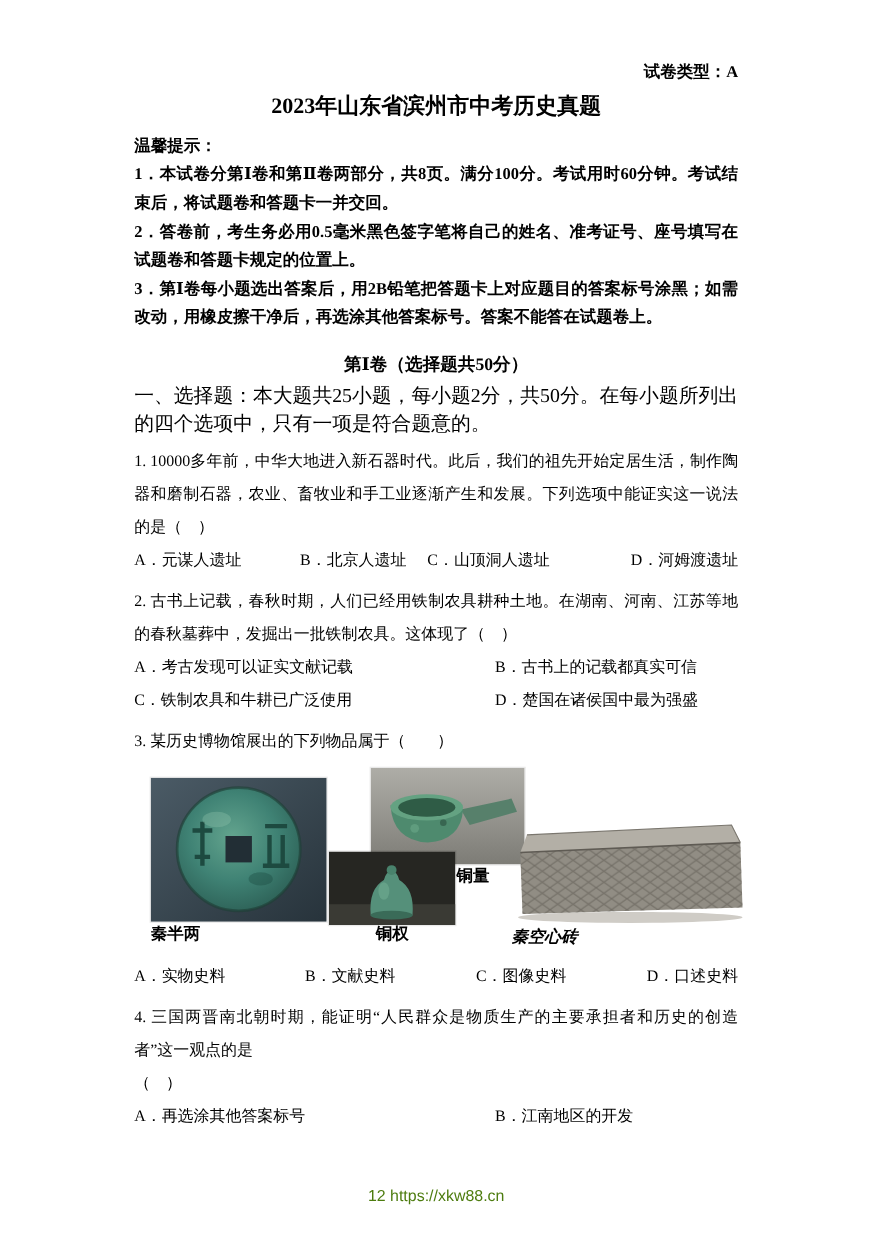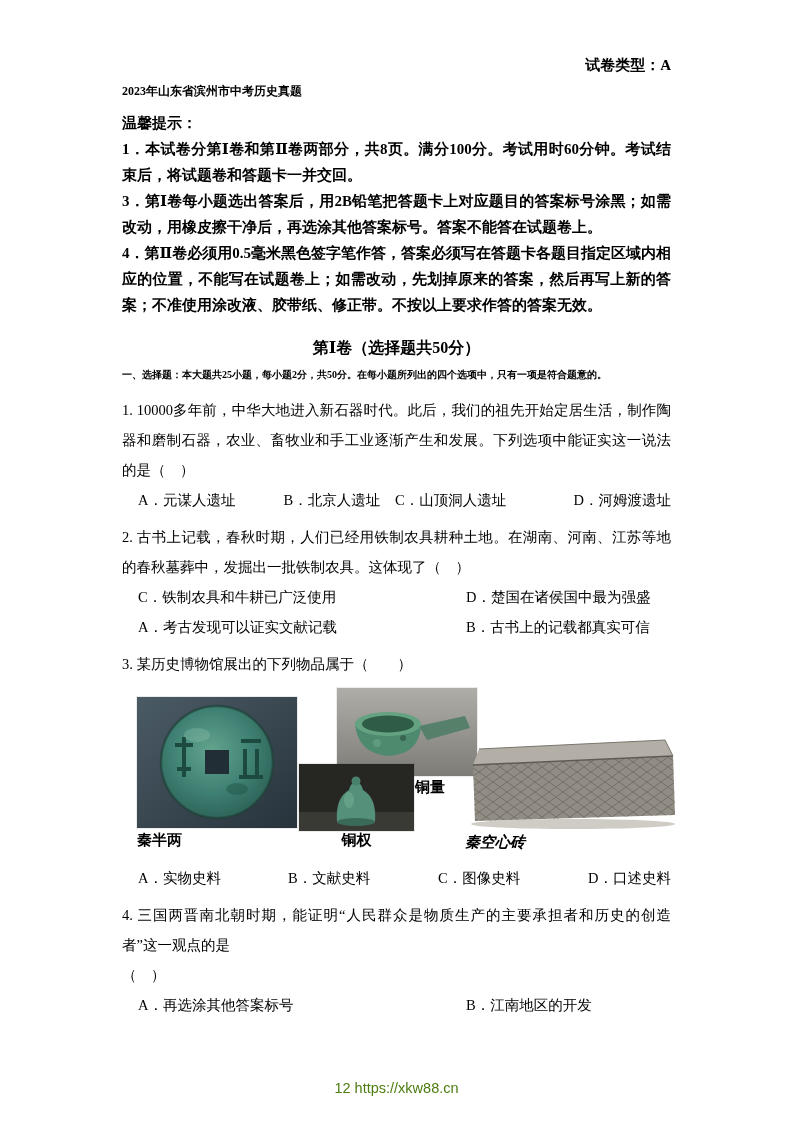--- a/index.html
+++ b/index.html
@@ -8,27 +8,27 @@
     position:relative;
     width:689px; height:1122px;
     margin:0 auto;
     background:#ffffff;
     color:#000;
     font-family:"Liberation Serif","DejaVu Serif",serif;
     padding:56px 70px 0 70px;
     overflow:hidden;
   }
   .exam-type { text-align:right; font-size:15px; font-weight:bold; }
-  .title { font-size:12px; font-weight:bold; margin:8px 0 10px; }
+  .title { text-align:center; font-size:20px; font-weight:bold; margin:8px 0 10px; }
   .notice { font-size:15px; line-height:26px; font-weight:bold; text-align:justify; }
   .section-title { text-align:center; font-size:16px; font-weight:bold; line-height:28px; margin-top:16px; }
-  .intro { font-size:10px; line-height:26px; font-weight:bold; text-align:justify; }
+  .intro { font-size:18px; line-height:26px; font-weight:normal; text-align:justify; }
   .question { font-size:14.5px; line-height:30px; margin-top:7px; }
   .stem { text-align:justify; }
-  .opt-row { display:flex;margin-left:16px; }
+  .opt-row { display:flex; }
   .opt { display:inline-block; white-space:nowrap; }
   .c163 { width:163px; }
   .c125 { width:125px; }
   .c200 { width:200px; }
   .c165 { width:165px; }
   .c328 { width:328px; }
 
   
   .figure { position:relative; height:180px; margin-top:4px; }
   .photo { position:absolute; box-shadow:0 0 0 1px rgba(0,0,0,0.08); }
@@ -53,45 +53,45 @@
 </head>
 <body>
 
 <div class="page">
 
   <div class="exam-type">试卷类型：A</div>
   <div class="title">2023年山东省滨州市中考历史真题</div>
 
   <div class="notice">温馨提示：</div>
   <div class="notice">1．本试卷分第Ⅰ卷和第Ⅱ卷两部分，共8页。满分100分。考试用时60分钟。考试结束后，将试题卷和答题卡一并交回。</div>
+  <div class="notice">2．答卷前，考生务必用0.5毫米黑色签字笔将自己的姓名、准考证号、座号填写在试题卷和答题卡规定的位置上。</div>
   <div class="notice">3．第Ⅰ卷每小题选出答案后，用2B铅笔把答题卡上对应题目的答案标号涂黑；如需改动，用橡皮擦干净后，再选涂其他答案标号。答案不能答在试题卷上。</div>
-  <div class="notice">4．第Ⅱ卷必须用0.5毫米黑色签字笔作答，答案必须写在答题卡各题目指定区域内相应的位置，不能写在试题卷上；如需改动，先划掉原来的答案，然后再写上新的答案；不准使用涂改液、胶带纸、修正带。不按以上要求作答的答案无效。</div>
 
   <div class="section-title">第Ⅰ卷（选择题共50分）</div>
   <div class="intro">一、选择题：本大题共25小题，每小题2分，共50分。在每小题所列出的四个选项中，只有一项是符合题意的。</div>
 
   <div class="question">
     <div class="stem">1. 10000多年前，中华大地进入新石器时代。此后，我们的祖先开始定居生活，制作陶器和磨制石器，农业、畜牧业和手工业逐渐产生和发展。下列选项中能证实这一说法的是（　）</div>
     <div class="opt-row">
       <span class="opt c163">A．元谋人遗址</span>
       <span class="opt c125">B．北京人遗址</span>
       <span class="opt c200">C．山顶洞人遗址</span>
       <span class="opt">D．河姆渡遗址</span>
     </div>
   </div>
 
   <div class="question">
     <div class="stem">2. 古书上记载，春秋时期，人们已经用铁制农具耕种土地。在湖南、河南、江苏等地的春秋墓葬中，发掘出一批铁制农具。这体现了（　）</div>
     <div class="opt-row">
+      <span class="opt c328">A．考古发现可以证实文献记载</span>
+      <span class="opt">B．古书上的记载都真实可信</span>
+    </div>
+    <div class="opt-row">
       <span class="opt c328">C．铁制农具和牛耕已广泛使用</span>
       <span class="opt">D．楚国在诸侯国中最为强盛</span>
-    </div>
-    <div class="opt-row">
-      <span class="opt c328">A．考古发现可以证实文献记载</span>
-      <span class="opt">B．古书上的记载都真实可信</span>
     </div>
   </div>
 
   <div class="question">
     <div class="stem">3. 某历史博物馆展出的下列物品属于（　　）</div>
 
     <div class="figure">
 
       <div class="photo ph-coin">
         <svg viewBox="0 0 160 131" preserveAspectRatio="none">

